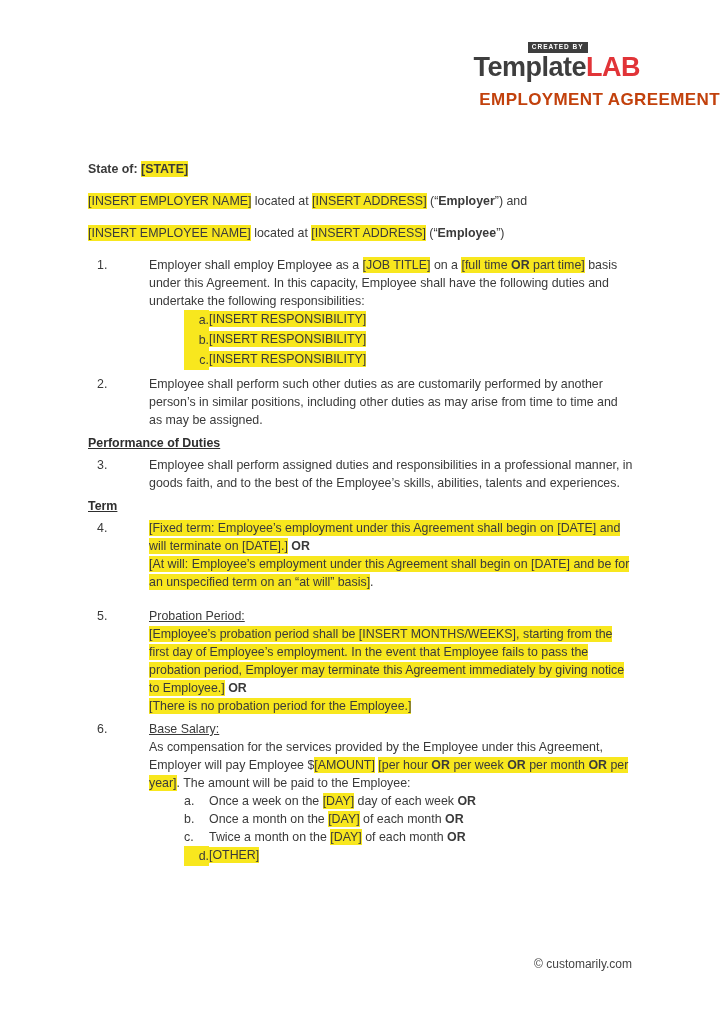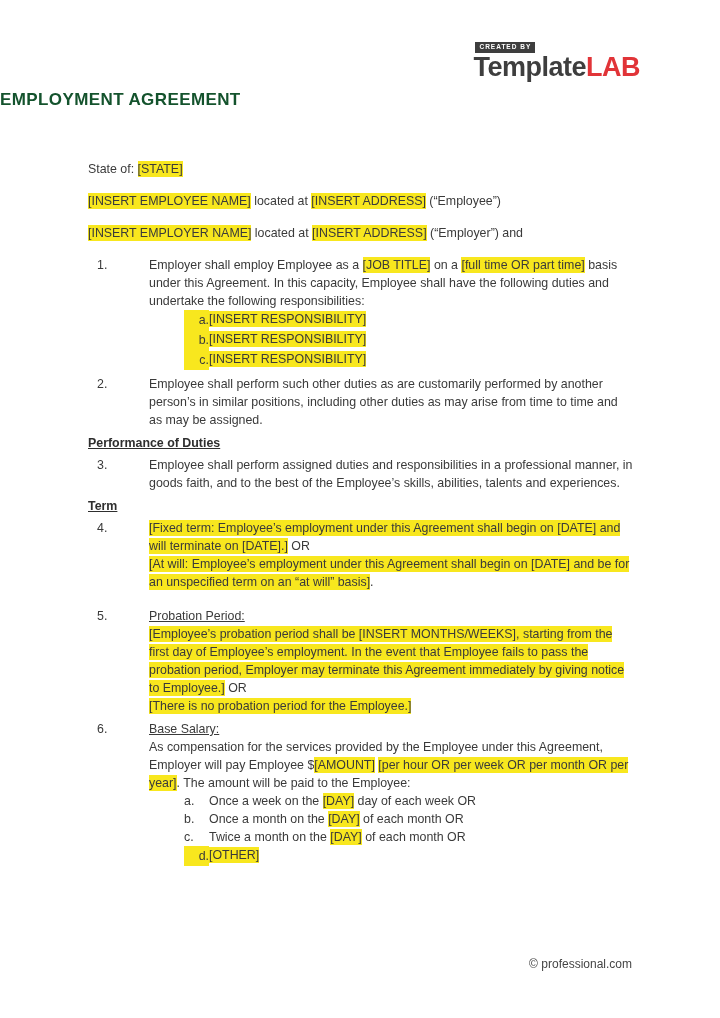--- a/index.html
+++ b/index.html
@@ -12,40 +12,40 @@
   html, body { margin: 0; padding: 0; }
   body {
     width: 720px; height: 1018px;
     background: #ffffff;
     font-family: "Liberation Sans", sans-serif;
     color: var(--text);
   }
   .page { position: relative; width: 720px; height: 1018px; overflow: hidden; }
 
   
-  .logo { position: absolute; top: 36px; right: 80px; text-align: left; line-height: 1; }
+  .logo { position: absolute; top: 36px; right: 80px; text-align: center; line-height: 1; }
   .logo .badge {
     display: inline-block;
     background: var(--logo-primary);
     color: #ffffff;
     font-size: 6.5px; font-weight: bold;
     letter-spacing: 1px;
     padding: 2px 4px;
     margin: 0 0 1px 2px;
   }
   .logo .brand { display: block; font-size: 27px; font-weight: bold; letter-spacing: -0.5px; color: var(--logo-primary); }
   .logo .brand .accent { color: var(--logo-accent); }
 
   
   .title {
     margin: 90px 0 0 0;
-    text-align: left;
+    text-align: right;
     font-size: 17px; font-weight: bold;
     letter-spacing: 0.4px;
-    color: #14532d;
+    color: #c2410c;
   }
 
   
   .doc {
     width: 546px;
     margin: 50px 0 0 88px;
     font-size: 12.4px;
     line-height: 18px;
   }
   .para { margin: 0 0 14px 0; }
@@ -57,21 +57,21 @@
   }
   .item { display: flex; margin: 0 0 5px 0; }
   .item.gap { margin-top: 16px; }
   .num { flex: none; width: 27px; padding-left: 9px; }
   .ibody { flex: 1; margin-left: 34px; }
   .sub { display: flex; margin-left: 35px; }
   .marker { flex: none; width: 25px; }
   .sbody { flex: 1; }
 
   .hl { background: var(--hl); padding: 1px 0; text-align: right; }
-  .b { font-weight: normal; }
+  .b { font-weight: bold; }
   .u { text-decoration: underline; }
 
   
   .footer {
     position: absolute;
     top: 957px; right: 88px;
     font-size: 12px;
     color: #454545;
   }
 </style>
@@ -82,22 +82,22 @@
 
   <div class="logo">
     <span class="badge">CREATED BY</span>
     <span class="brand"><span>Template</span><span class="accent">LAB</span></span>
   </div>
 
   <h1 class="title">EMPLOYMENT AGREEMENT</h1>
 
   <div class="doc">
       <p class="para"><span class="b">State of: </span><span class="hl b">[STATE]</span></p>
+      <p class="para"><span class="hl">[INSERT EMPLOYER NAME]</span><span> located at </span><span class="hl">[INSERT ADDRESS]</span><span> (“</span><span class="b">Employer</span><span>”) and</span></p>
       <p class="para"><span class="hl">[INSERT EMPLOYEE NAME]</span><span> located at </span><span class="hl">[INSERT ADDRESS]</span><span> (“</span><span class="b">Employee</span><span>”)</span></p>
-      <p class="para"><span class="hl">[INSERT EMPLOYER NAME]</span><span> located at </span><span class="hl">[INSERT ADDRESS]</span><span> (“</span><span class="b">Employer</span><span>”) and</span></p>
       <div class="item">
         <span class="num">1.</span>
         <div class="ibody"><span>Employer shall employ Employee as a </span><span class="hl">[JOB TITLE]</span><span> on a </span><span class="hl">[full time </span><span class="hl b">OR</span><span class="hl"> part time]</span><span> basis under this Agreement. In this capacity, Employee shall have the following duties and undertake the following responsibilities:</span><div class="sub">
             <span class="marker hl">a.</span>
             <span class="sbody"><span class="hl">[INSERT RESPONSIBILITY]</span></span>
           </div><div class="sub">
             <span class="marker hl">b.</span>
             <span class="sbody"><span class="hl">[INSERT RESPONSIBILITY]</span></span>
           </div><div class="sub">
             <span class="marker hl">c.</span>
@@ -133,15 +133,15 @@
           </div><div class="sub">
             <span class="marker">c.</span>
             <span class="sbody"><span>Twice a month on the </span><span class="hl">[DAY]</span><span> of each month </span><span class="b">OR</span></span>
           </div><div class="sub">
             <span class="marker hl">d.</span>
             <span class="sbody"><span class="hl">[OTHER]</span></span>
           </div></div>
       </div>
     </div>
 
-  <div class="footer">© professional.com</div>
+  <div class="footer">© customarily.com</div>
 
 </div>
 
 </body></html>

